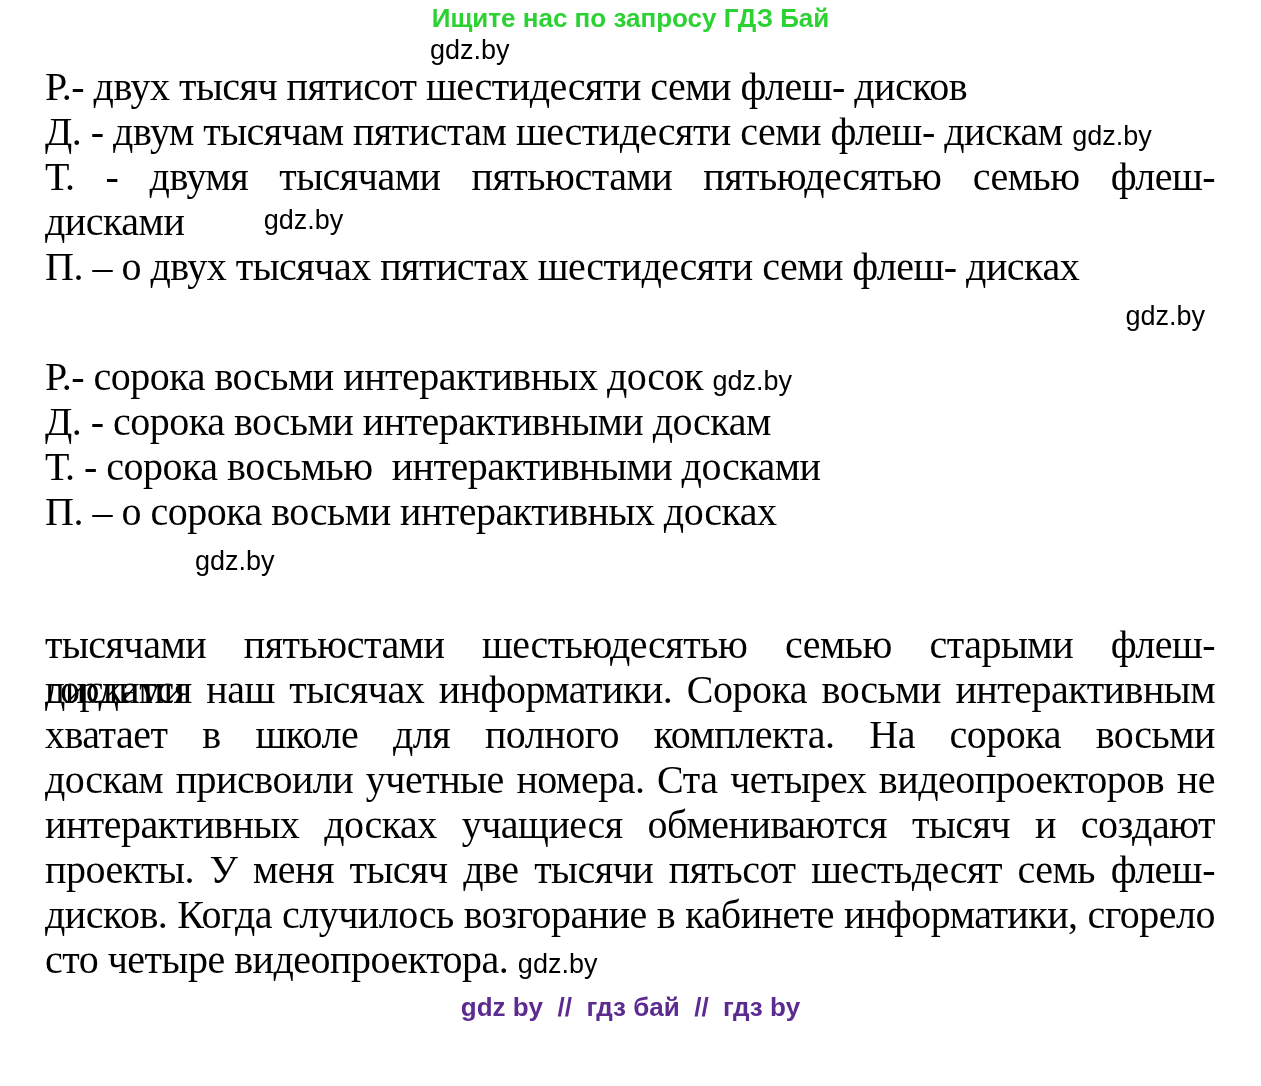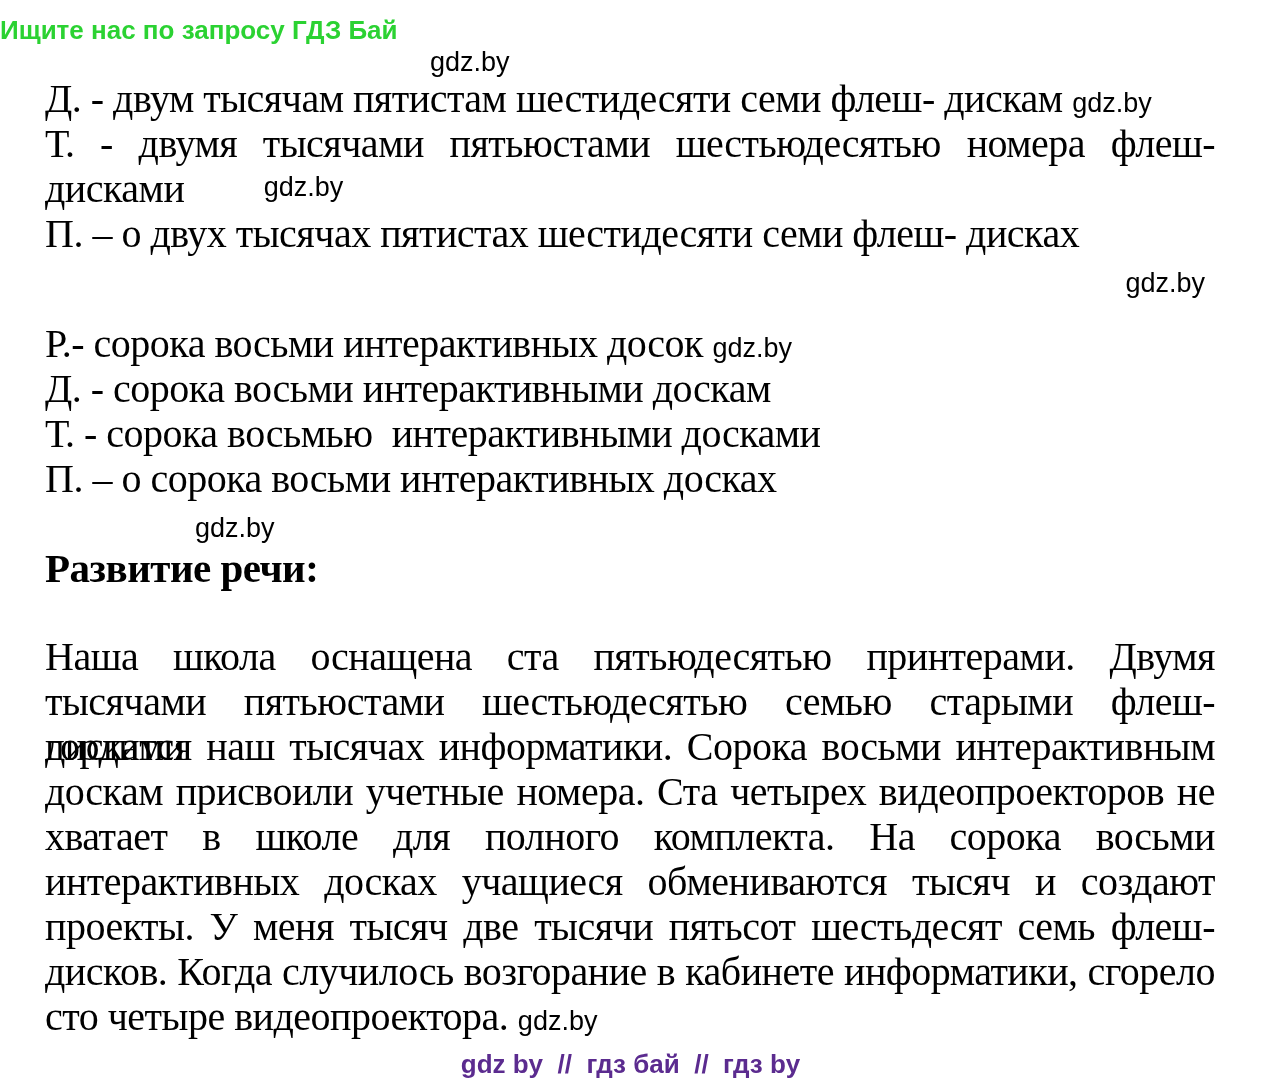--- a/index.html
+++ b/index.html
@@ -4,21 +4,21 @@
 <style>
   html,body{margin:0;padding:0;}
   body{
     width:1261px;height:1086px;background:#ffffff;color:#000000;
     font-family:"Liberation Serif",serif;overflow:hidden;
   }
   .content{padding:0 46px 0 45px;}
   .promo{
     font-family:"Liberation Sans",sans-serif;
     font-size:26px;line-height:26px;padding-top:5px;
-    color:#2bd232;font-weight:bold;margin-top:12px;
+    text-align:center;color:#2bd232;font-weight:bold;
   }
   .top-watermark{
     font-family:"Liberation Sans",sans-serif;
     font-size:27px;line-height:27px;margin:6px 0 0 430px;
   }
   .serif-line{
     font-size:40px;line-height:45px;height:45px;
     letter-spacing:-0.5px;white-space:nowrap;
   }
   .jline{
@@ -41,25 +41,26 @@
   }
 </style>
 </head>
 <body>
 
 <div class="promo">Ищите нас по запросу ГДЗ Бай</div>
 <div class="top-watermark">gdz.by</div>
 
 <div class="content">
 
+  <div class="serif-line">Р.- двух тысяч пятисот шестидесяти семи флеш- дисков</div>
   <div class="serif-line">
     <span>Д. - двум тысячам пятистам шестидесяти семи флеш- дискам</span>
     <span class="mark">gdz.by</span>
   </div>
-  <div class="serif-line jline">Т. - двумя тысячами пятьюстами шестьюдесятью номера флеш-</div>
+  <div class="serif-line jline">Т. - двумя тысячами пятьюстами пятьюдесятью семью флеш-</div>
   <div class="serif-line">
     <span>дисками</span>
     <span class="mark raised">gdz.by</span>
   </div>
   <div class="serif-line">П. – о двух тысячах пятистах шестидесяти семи флеш- дисках</div>
   <div class="serif-line right-line">
     <span class="mark">gdz.by</span>
   </div>
 
   <div class="spacer-20"></div>
@@ -69,29 +70,27 @@
     <span class="mark">gdz.by</span>
   </div>
   <div class="serif-line">Д. - сорока восьми интерактивными доскам</div>
   <div class="serif-line">Т. - сорока восьмью&nbsp; интерактивными досками</div>
   <div class="serif-line">П. – о сорока восьми интерактивных досках</div>
 
   <div class="serif-line">
     <span class="mark indent-mark">gdz.by</span>
   </div>
 
-  <div class="serif-line heading">Развитие речи:</div>
 
   <div class="spacer-43"></div>
 
-  <div class="serif-line jline">Наша школа оснащена ста пятьюдесятью принтерами. Двумя</div>
   <div class="serif-line jline">тысячами пятьюстами шестьюдесятью семью старыми флеш- дисками</div>
   <div class="serif-line jline">гордится наш тысячах информатики. Сорока восьми интерактивным</div>
+  <div class="serif-line jline">хватает в школе для полного комплекта. На сорока восьми</div>
   <div class="serif-line jline">доскам присвоили учетные номера. Ста четырех видеопроекторов не</div>
-  <div class="serif-line jline">хватает в школе для полного комплекта. На сорока восьми</div>
   <div class="serif-line jline">интерактивных досках учащиеся обмениваются тысяч и создают</div>
   <div class="serif-line jline">проекты. У меня тысяч две тысячи пятьсот шестьдесят семь флеш-</div>
   <div class="serif-line jline">дисков. Когда случилось возгорание в кабинете информатики, сгорело</div>
   <div class="serif-line">
     <span>сто четыре видеопроектора.</span>
     <span class="mark">gdz.by</span>
   </div>
 
 </div>
 

